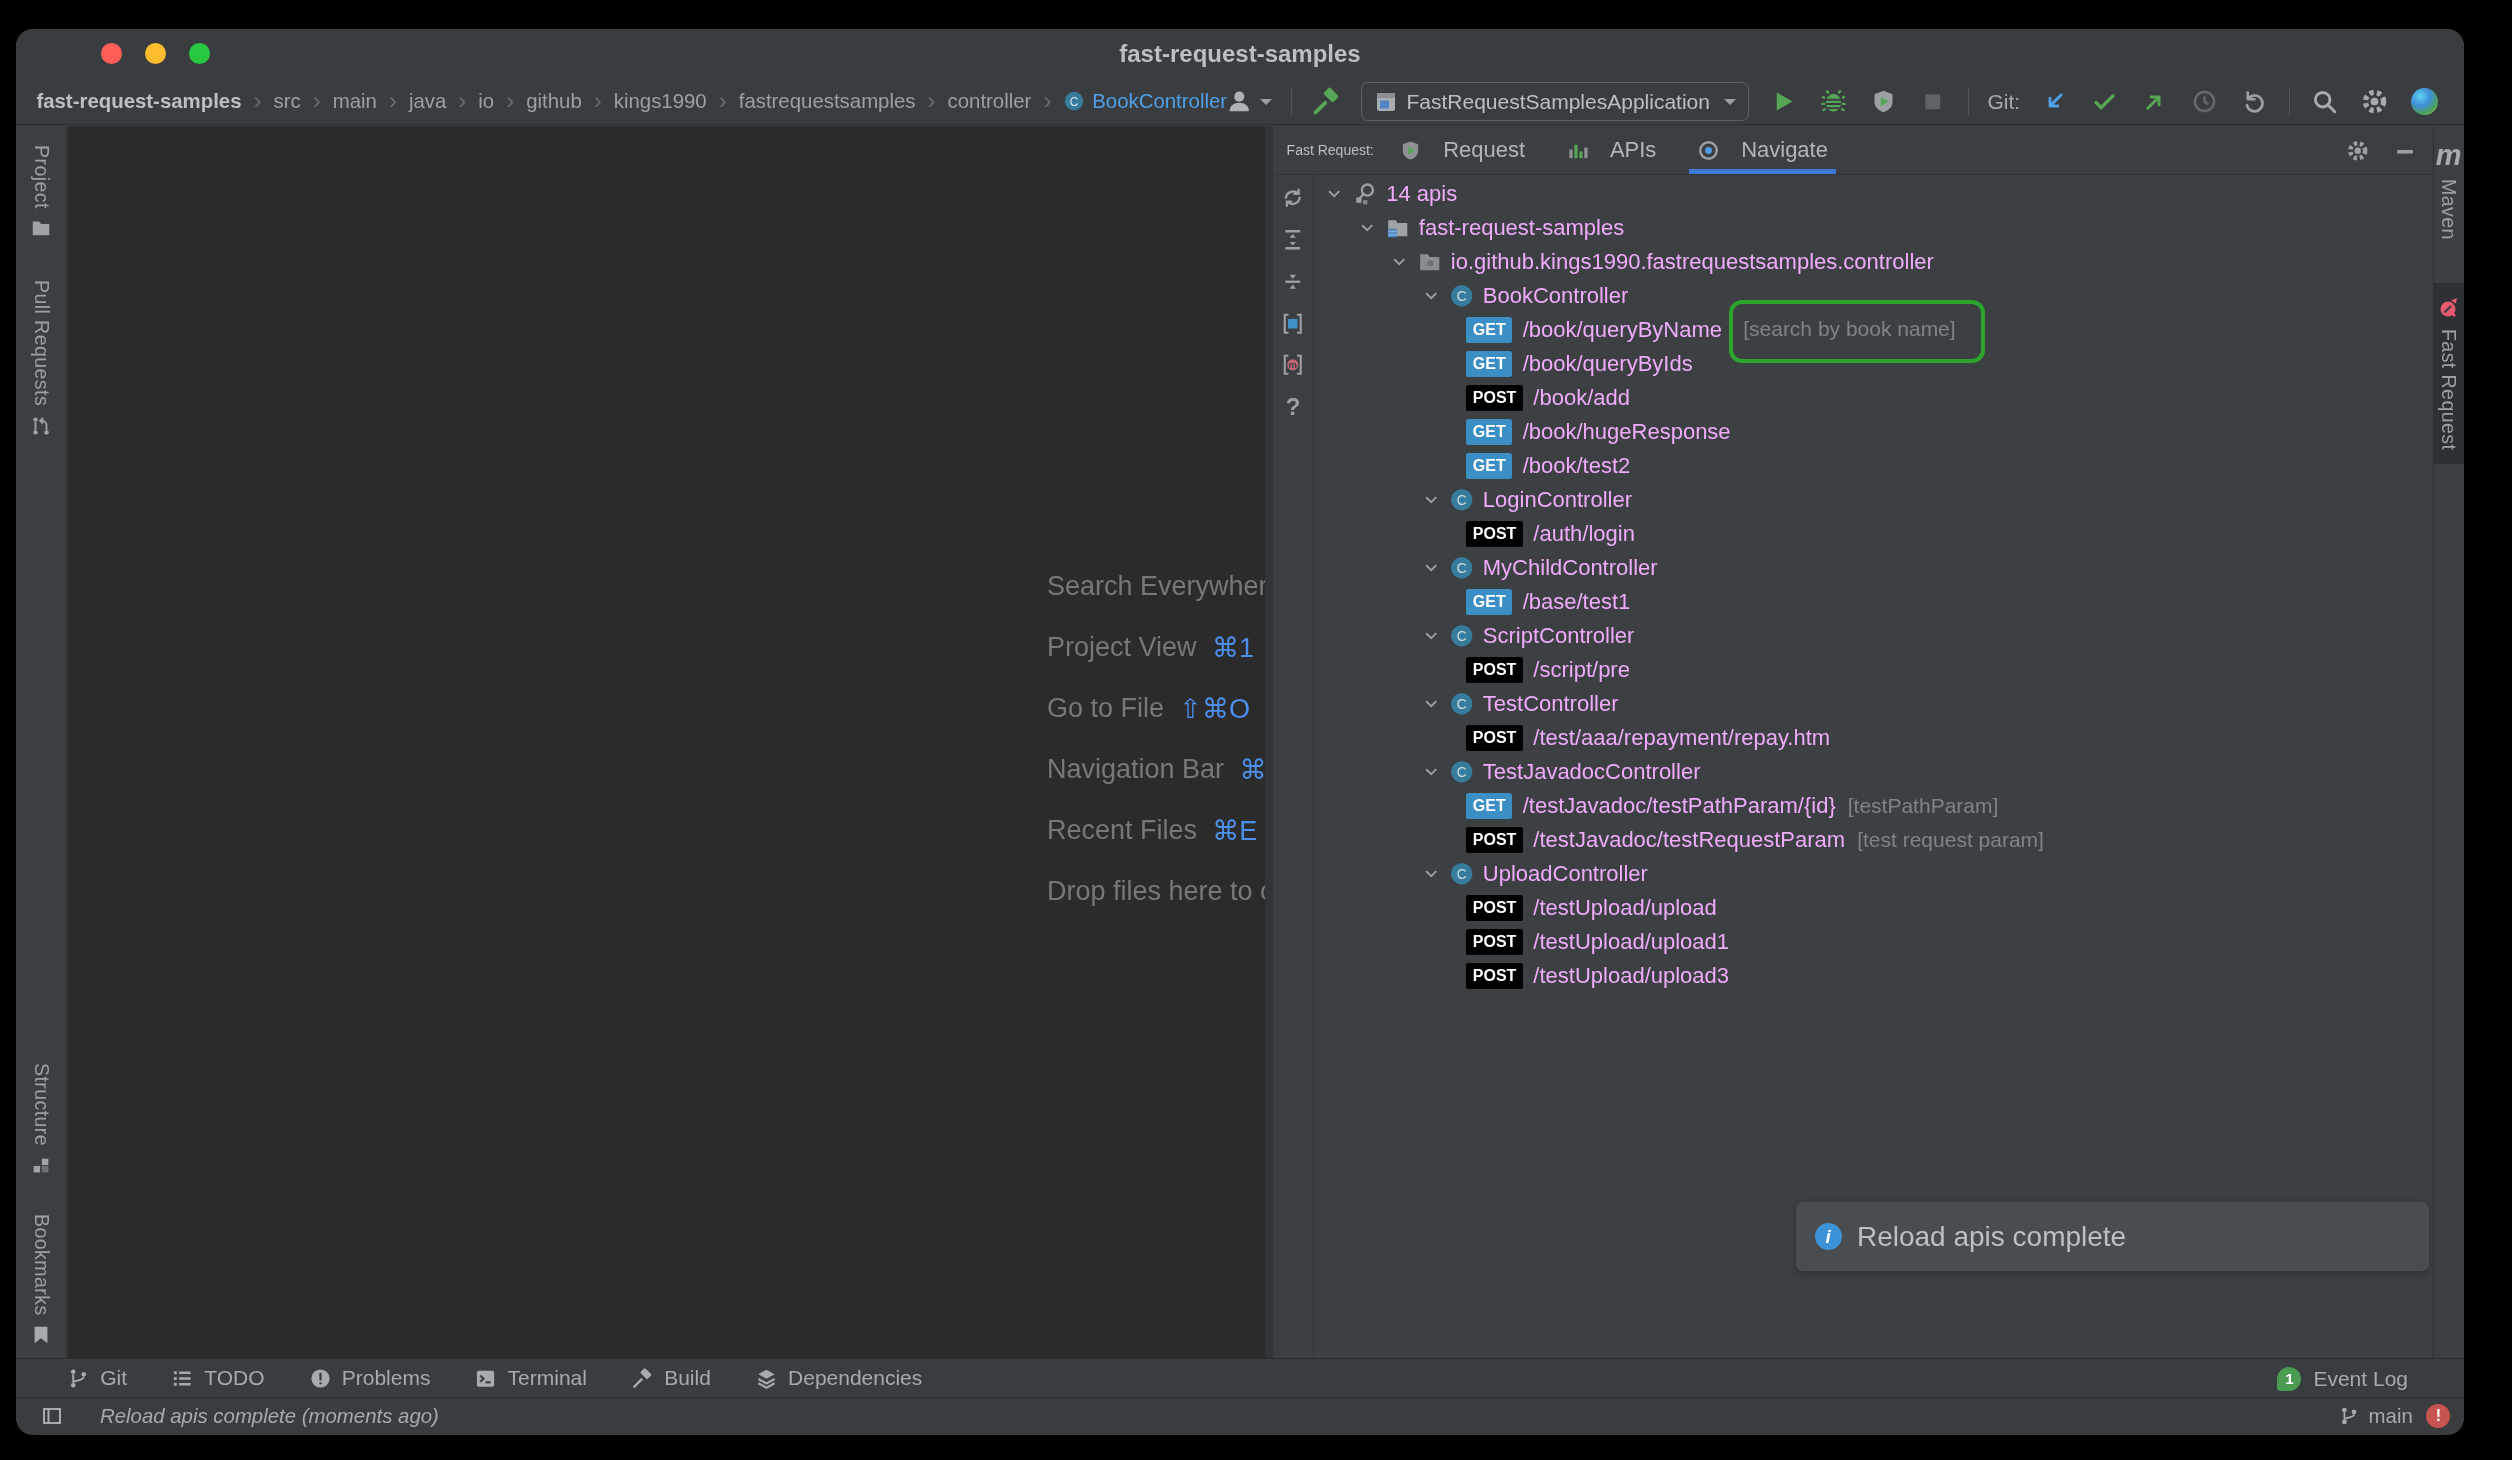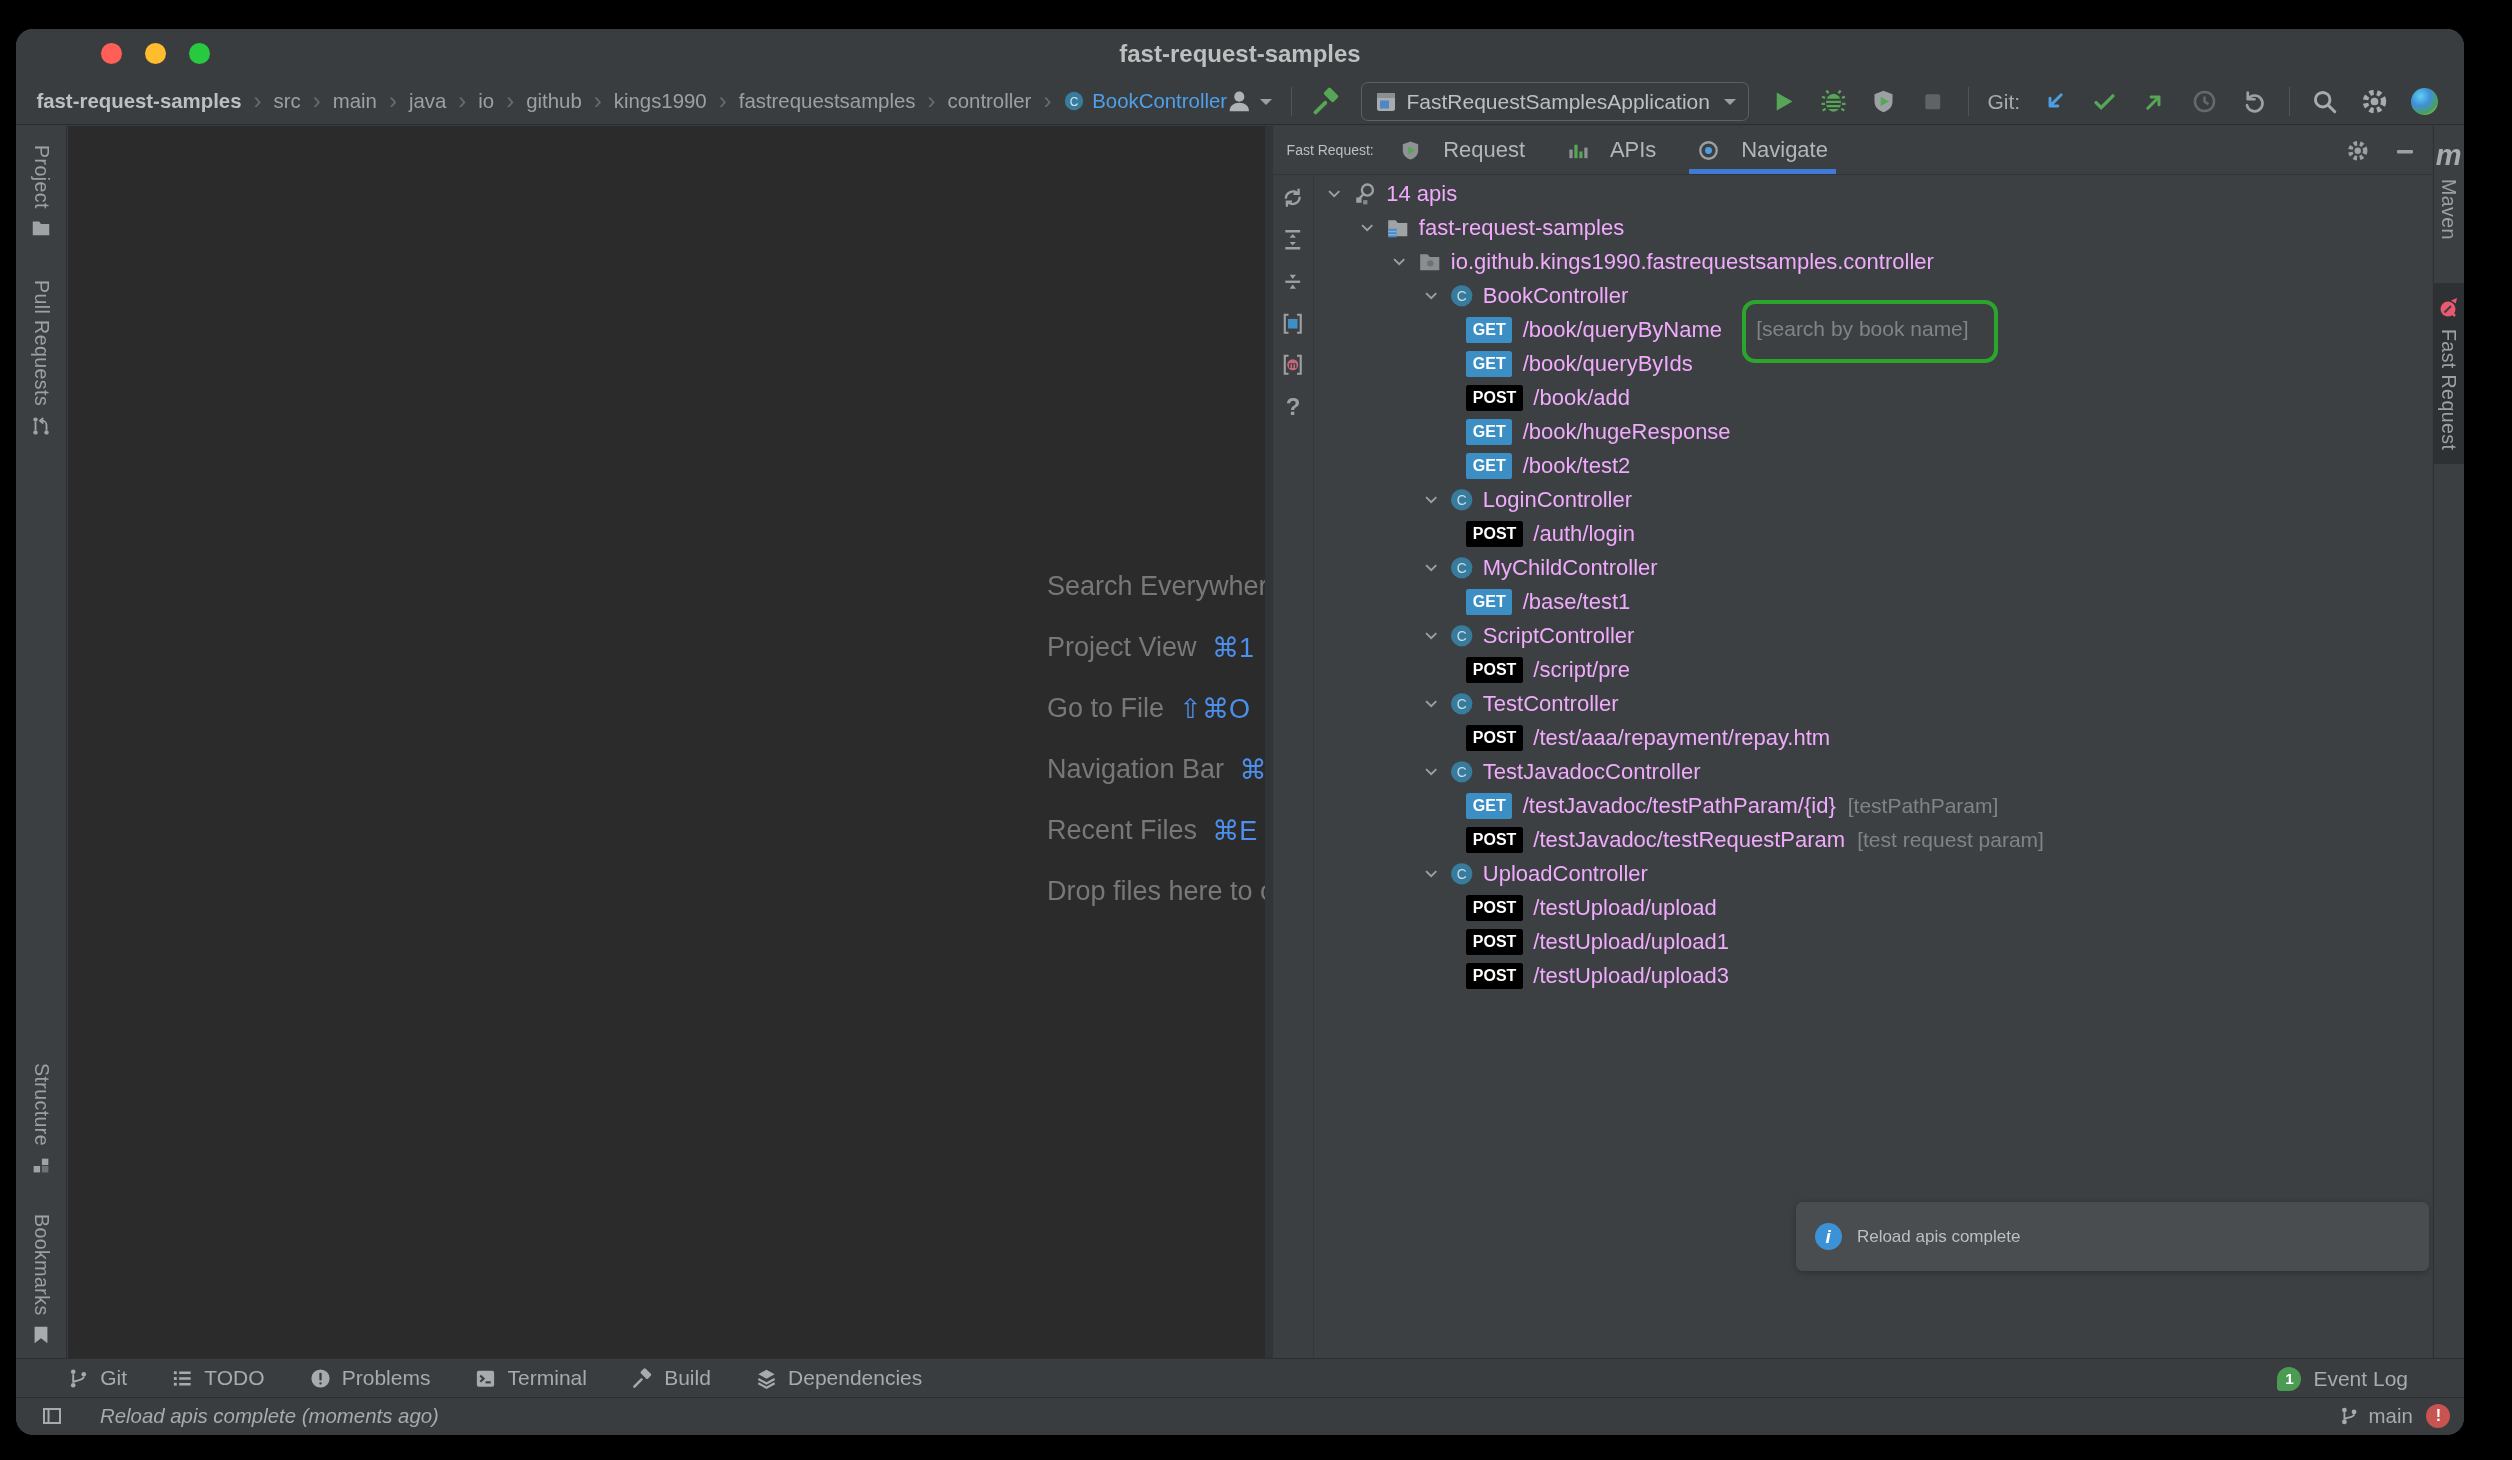--- a/index.html
+++ b/index.html
@@ -90,27 +90,27 @@
   .tree-row[data-kind="project"] .ic-project{display:inline-flex;}
   .tree-row[data-kind="package"] .ic-package{display:inline-flex;}
   .tree-row[data-kind="class"]   .ic-class{display:inline-flex;}
   .badge{display:inline-block;font-size:16px;font-weight:bold;color:#fff;border-radius:2.6px;
     padding:0 6.8px;height:26px;line-height:26px;margin-right:10.2px;flex:none;}
   .tree-row[data-method="GET"] .badge{background:#3C8FC5;}
   .tree-row[data-method="POST"] .badge{background:#000000;}
   .tlabel{color:#f0abfc;font-size:22px;}
   .tdesc{color:#7F8488;font-size:21px;margin-left:12px;}
   .tree-row[data-hl] .tdesc{position:relative;z-index:5;border:4.3px solid #2BA52B;border-radius:13px;
-    padding:12.8px 25.5px 18px 10.2px;margin:-14.5px 0 -18px 20px;}
+    padding:12.8px 25.5px 18px 10.2px;margin:-14.5px 0 -18px 7px;}
   
   .toast{position:absolute;right:3.4px;bottom:87px;width:633px;height:69px;background:#4A4D4F;
     border-radius:6.8px;display:flex;align-items:center;padding-left:19px;box-shadow:0 1.7px 6.8px rgba(0,0,0,.25);}
   .info-ic{width:27px;height:27px;border-radius:50%;background:#3B92D6;color:#fff;display:flex;
     align-items:center;justify-content:center;font-size:19px;font-weight:bold;flex:none;font-style:italic;}
-  .toast-msg{color:#BDBFC1;font-size:17px;margin-left:15.3px;}
+  .toast-msg{color:#BDBFC1;font-size:28px;margin-left:15.3px;}
   
   .dock{position:absolute;left:0;top:1329px;width:100%;height:39px;background:#3A3D3F;
     border-top:0.9px solid #2C2E30;display:flex;align-items:center;}
   .dock-items{display:flex;align-items:center;margin-left:51px;gap:44px;}
   .dock-item{display:flex;align-items:center;gap:10.2px;cursor:pointer;}
   .dock-item .dlabel{color:#A7ABAE;font-size:21px;}
   .dock-item svg{display:block}
   .eventlog{position:absolute;right:56px;top:0;height:39px;display:flex;align-items:center;gap:12px;cursor:pointer;}
   .evbadge{width:24px;height:24px;border-radius:50% 50% 50% 3.4px;background:#4B9B53;color:#fff;
     font-size:15.3px;font-weight:bold;display:flex;align-items:center;justify-content:center;}

